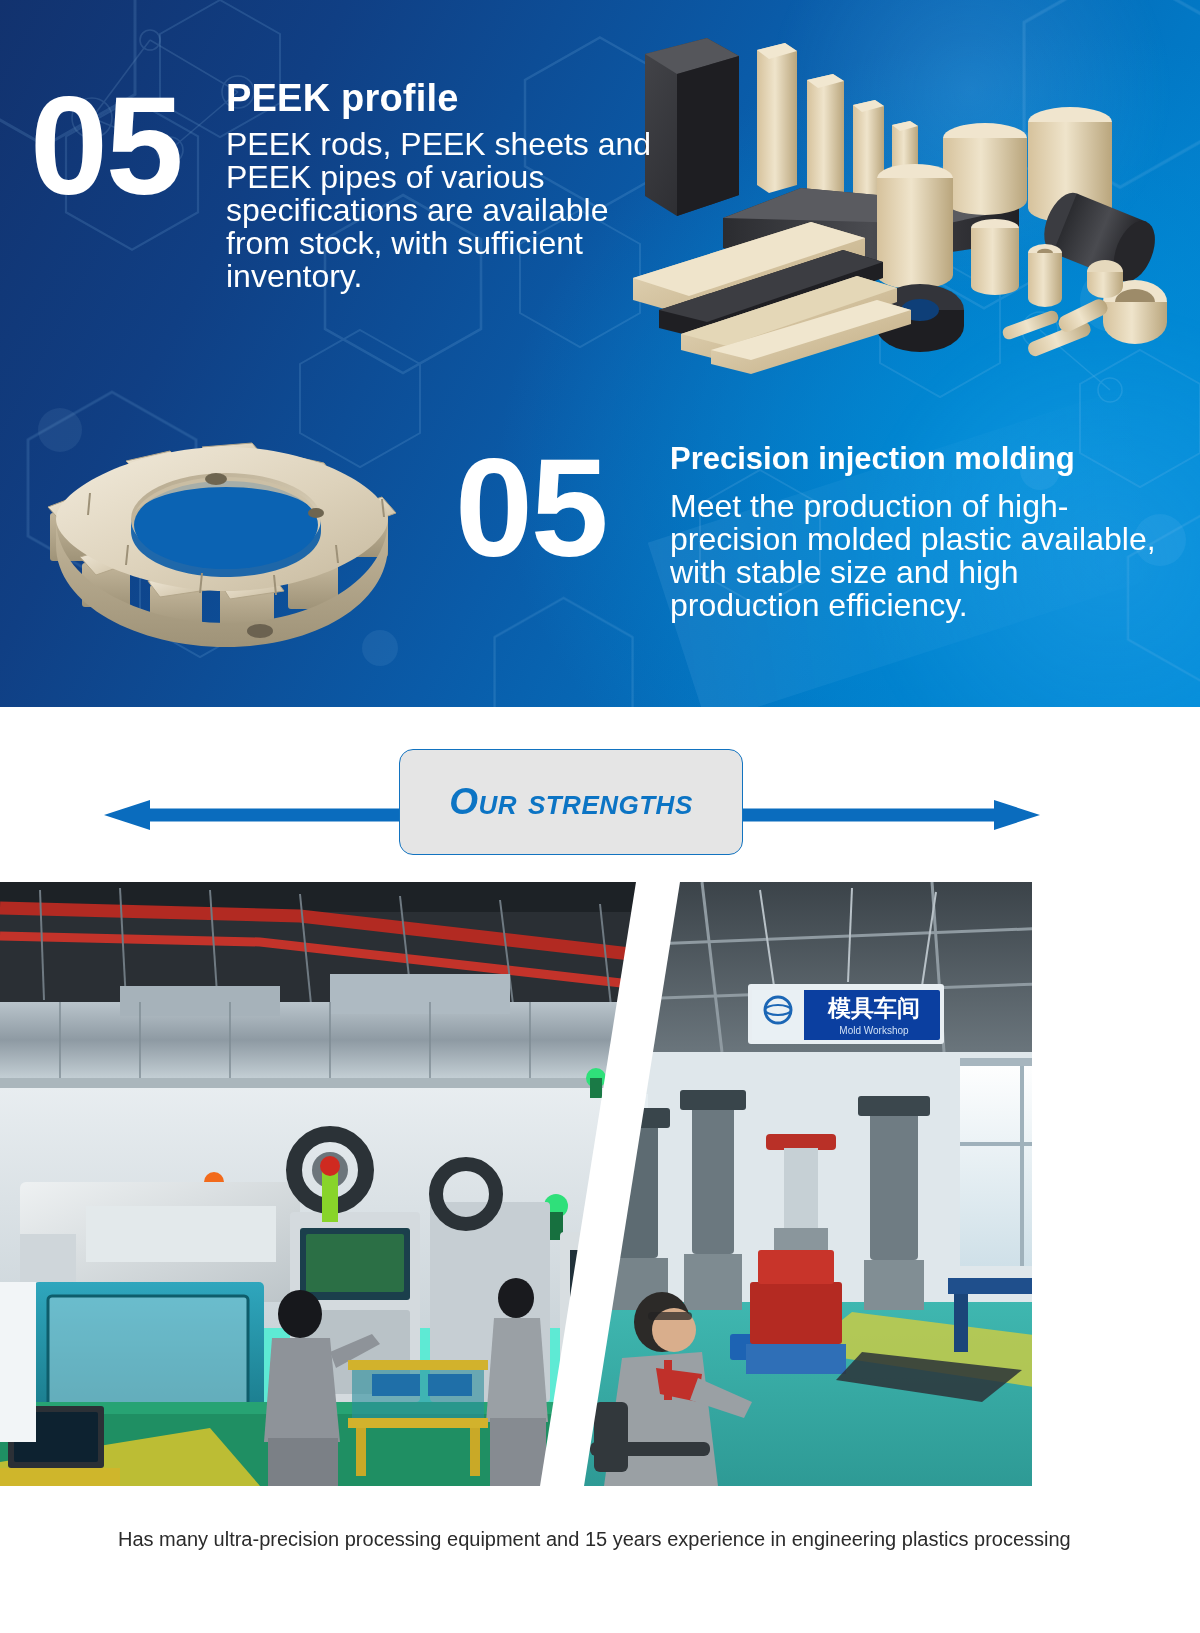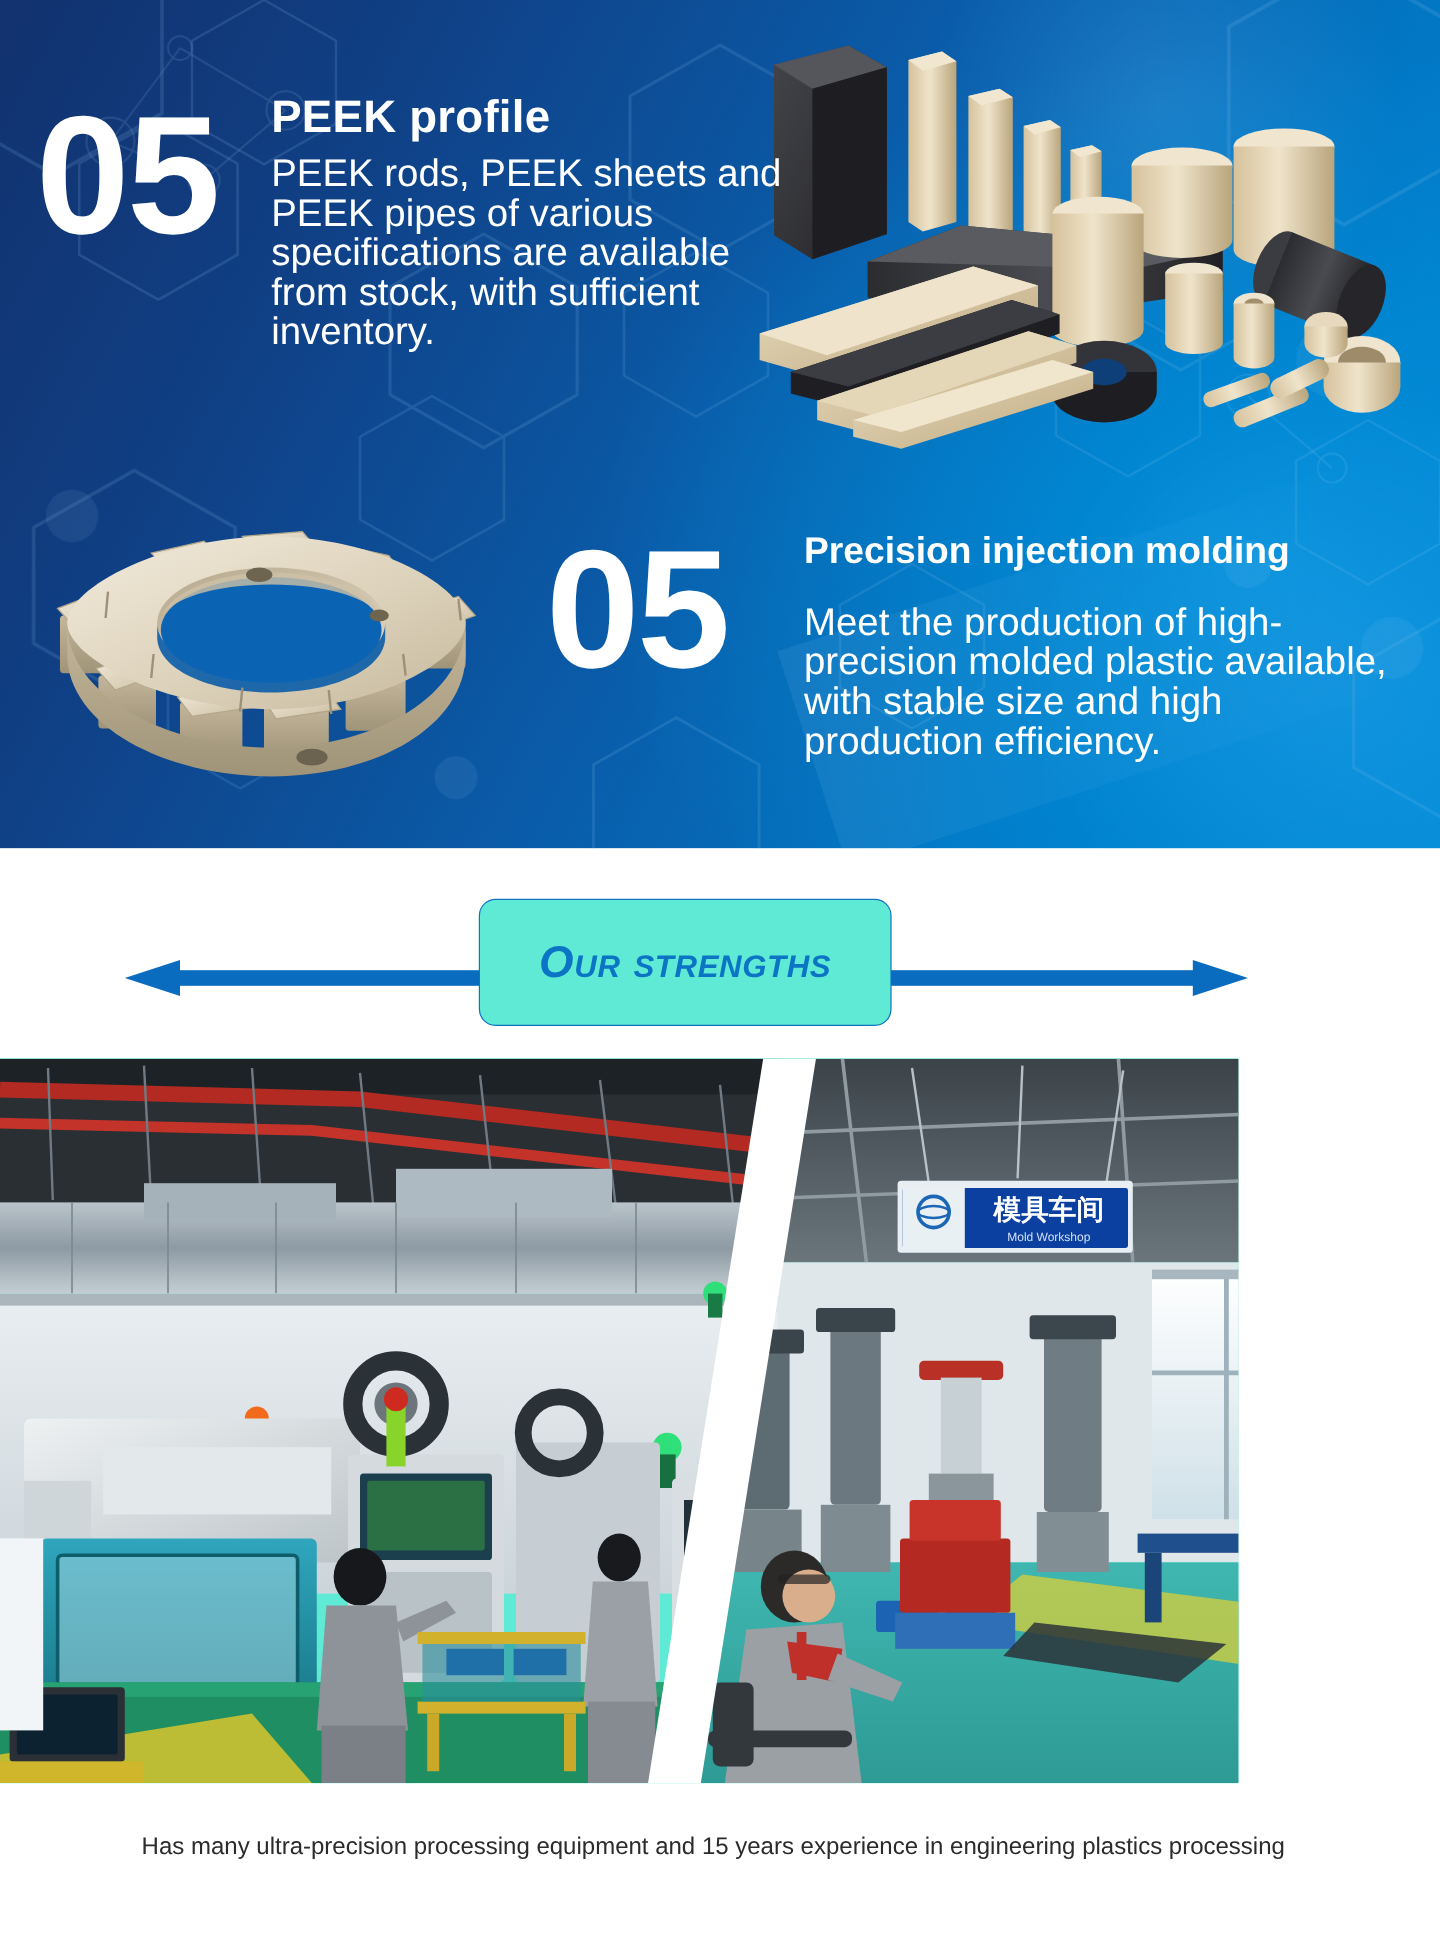--- a/index.html
+++ b/index.html
@@ -37,38 +37,38 @@
   .h-title{
     font-size:38px;font-weight:700;color:#fff;line-height:40px;margin:0 0 10px 0;
     letter-spacing:.2px;
   }
   .h-body{font-size:32px;line-height:33px;color:#fff;margin:0;font-weight:400;}
 
   
   .blk04{position:absolute;left:455px;top:440px;width:720px;}
   .b04-txt{margin-left:215px;}
   .h-title4{
-    font-size:31px;font-weight:700;color:#fff;line-height:38px;margin:0 0 24px 0;
+    font-size:31px;font-weight:700;color:#fff;line-height:38px;margin:0 0 12px 0;
   }
 
   
   .peekimg{position:absolute;left:615px;top:10px;width:580px;height:370px;}
   .peekimg svg{width:100%;height:100%;display:block;}
 
   
   .gearimg{position:absolute;left:30px;top:395px;width:400px;height:275px;}
   .gearimg svg{width:100%;height:100%;display:block;}
 
   
   .strip{position:absolute;left:0;top:707px;width:1200px;height:175px;background:#fff;}
   .arrowbar{position:absolute;left:0;top:88px;width:1200px;height:40px;}
   .arrowbar svg{width:100%;height:100%;display:block;}
   .str-box{
     position:absolute;left:399px;top:42px;width:342px;height:104px;
-    border:1.6px solid #1273c0;border-radius:14px;background:#5eead4;
+    border:1.6px solid #1273c0;border-radius:14px;background:#e5e5e5;
     display:flex;align-items:center;justify-content:center;
   }
   .str-txt{
     font-size:37px;color:#0c74c4;font-style:italic;font-weight:700;
     font-variant:small-caps;letter-spacing:.5px;white-space:nowrap;
     font-family:"Liberation Sans",sans-serif;
   }
 
   
   .photos{position:absolute;left:0;top:882px;width:1032px;height:604px;background:#5eead4;overflow:hidden;}

